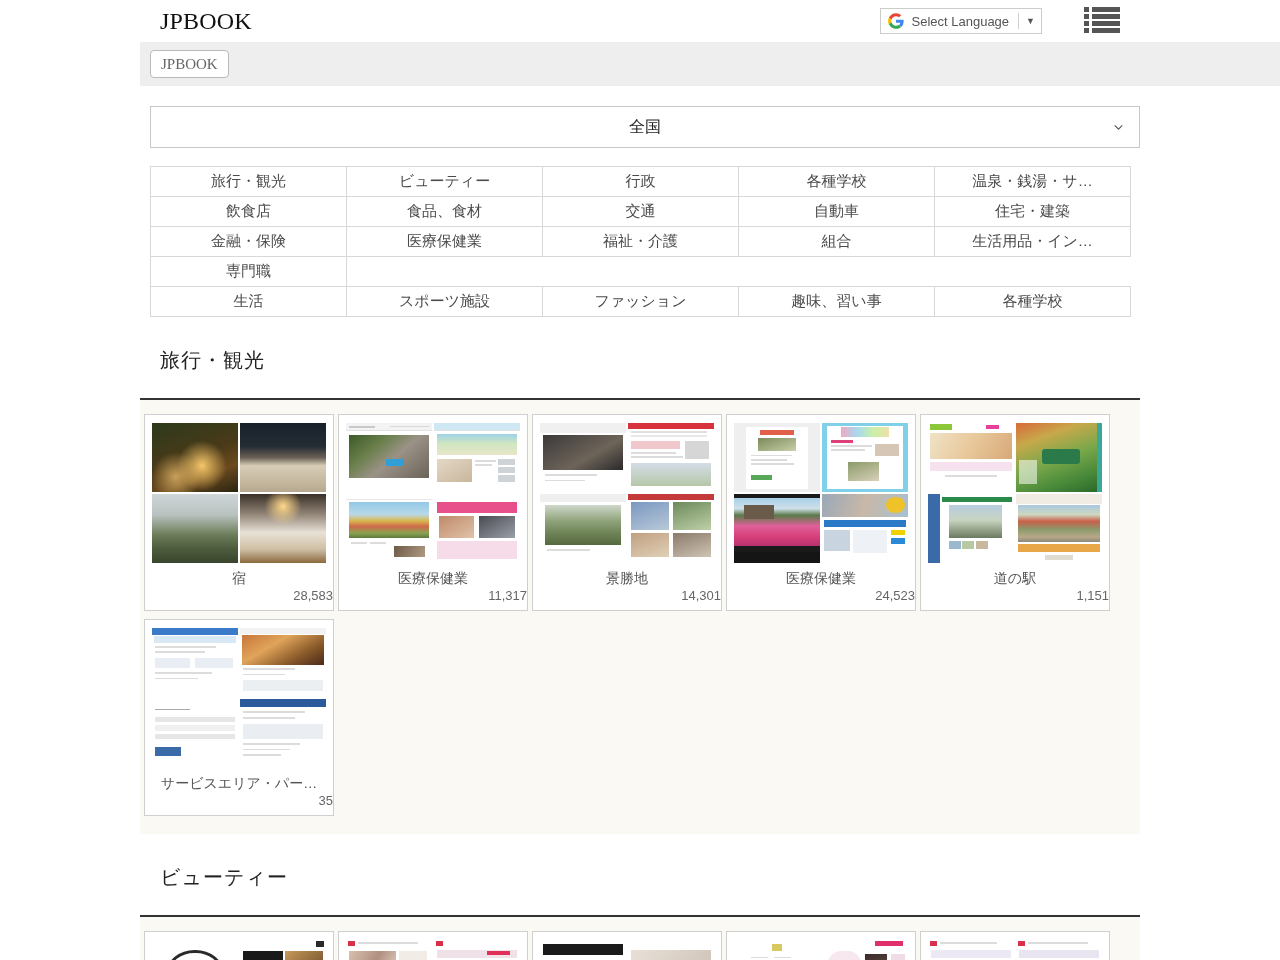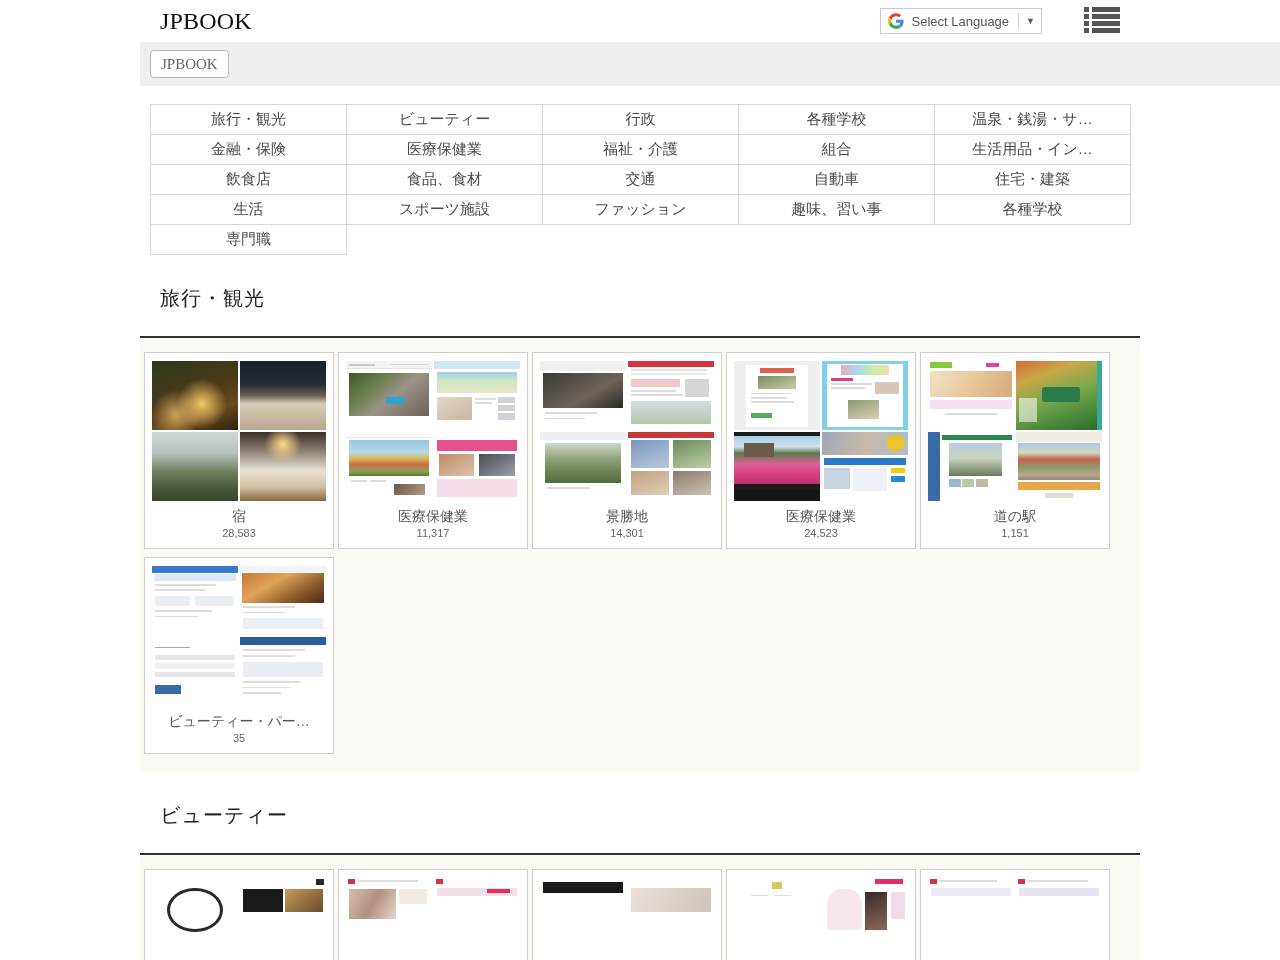--- a/index.html
+++ b/index.html
@@ -186,22 +186,22 @@
     text-align: center;
     font-size: 14px;
     color: #555555;
     line-height: 18px;
     padding: 0 5px;
     white-space: nowrap;
     overflow: hidden;
     text-overflow: ellipsis;
   }
   .card .ccount {
-    text-align: center;
-    font-size: 11px;
+    text-align: right;
+    font-size: 13px;
     color: #666666;
     line-height: 17px;
   }
 
   
   .ws { position: absolute; inset: 0; background: #ffffff; }
   .ws .topbar { position:absolute; left:0; right:0; top:0; height:12%; background:#f3f3f3; border-bottom:1px solid #e2e2e2; }
   .ws .navline { position:absolute; left:4%; top:4%; width:30%; height:3%; background:#c9c9c9; }
   .ws .navline2 { position:absolute; right:4%; top:4%; width:45%; height:2.5%; background:#d8d8d8; }
   .ws .hero { position:absolute; left:4%; right:4%; top:16%; height:46%; }
@@ -248,58 +248,68 @@
           <span class="sq"></span>
           <span class="bar"></span>
         </div>
     </div>
   </div>
 
   <div class="breadcrumb-bar">
     <span class="crumb">JPBOOK</span>
   </div>
 
+  <div class="region-wrap">
+    <div class="region-select">
+      <span>全国</span>
+      <span class="region-caret">
+        <svg width="13" height="13" viewBox="0 0 24 24" fill="none" stroke="#555" stroke-width="2">
+          <polyline points="5,9 12,16 19,9"></polyline>
+        </svg>
+      </span>
+    </div>
+  </div>
 
   <table class="cat-table">
     <tbody>
       <tr>
         <td>旅行・観光</td>
         <td>ビューティー</td>
         <td>行政</td>
         <td>各種学校</td>
         <td>温泉・銭湯・サ…</td>
       </tr>
       <tr>
+        <td>飲食店</td>
+        <td>食品、食材</td>
+        <td>交通</td>
+        <td>自動車</td>
+        <td>住宅・建築</td>
+      </tr>
+      <tr>
         <td>金融・保険</td>
         <td>医療保健業</td>
         <td>福祉・介護</td>
         <td>組合</td>
         <td>生活用品・イン…</td>
       </tr>
       <tr>
-        <td>飲食店</td>
-        <td>食品、食材</td>
-        <td>交通</td>
-        <td>自動車</td>
-        <td>住宅・建築</td>
+        <td>専門職</td>
+        <td class="empty"></td>
+        <td class="empty"></td>
+        <td class="empty"></td>
+        <td class="empty"></td>
       </tr>
       <tr>
         <td>生活</td>
         <td>スポーツ施設</td>
         <td>ファッション</td>
         <td>趣味、習い事</td>
         <td>各種学校</td>
       </tr>
-      <tr>
-        <td>専門職</td>
-        <td class="empty"></td>
-        <td class="empty"></td>
-        <td class="empty"></td>
-        <td class="empty"></td>
-      </tr>
     </tbody>
   </table>
 
   <div class="section">
     <h2 class="section-title">旅行・観光</h2>
     <div class="section-rule"></div>
 
     <div class="cards-area">
 
       <div class="card">
@@ -545,21 +555,21 @@
               <div class="blk" style="left:0;top:0;right:0;height:12%;background:#2a5a9a"></div>
               <div class="txtline" style="left:4%;top:18%;width:72%"></div>
               <div class="txtline" style="left:4%;top:26%;width:60%"></div>
               <div class="blk" style="left:4%;top:36%;right:4%;height:22%;background:#eaeef2"></div>
               <div class="txtline" style="left:4%;top:64%;width:66%"></div>
               <div class="txtline" style="left:4%;top:72%;width:54%"></div>
               <div class="txtline" style="left:4%;top:80%;width:44%"></div>
             </div>
           </div>
         </div>
-        <div class="cname">ビューティー・パー…</div>
+        <div class="cname">サービスエリア・パー…</div>
         <div class="ccount">35</div>
       </div>
 
     </div>
   </div>
 
   <div class="section">
     <h2 class="section-title">ビューティー</h2>
     <div class="section-rule"></div>
 

